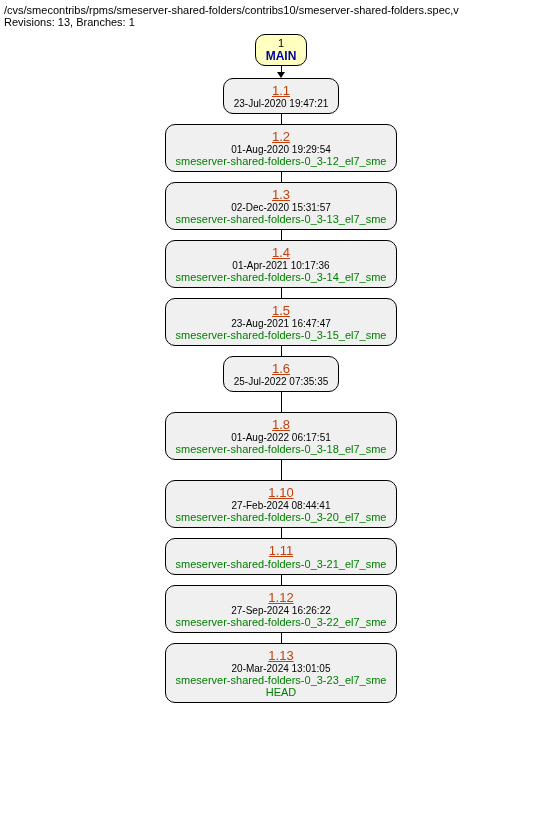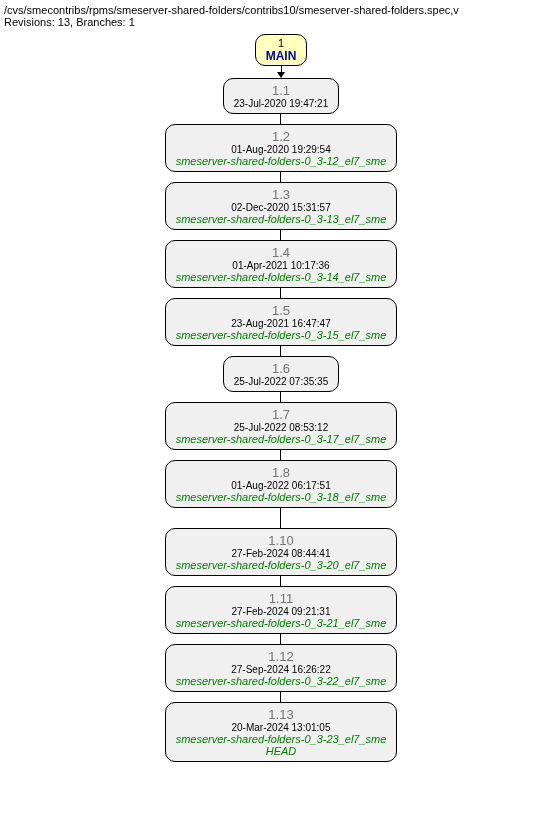--- a/index.html
+++ b/index.html
@@ -39,31 +39,31 @@
       display: block;
       color: #000;
       font-weight: normal;
       font-size: 11px;
     }
     .rev-node {
       background: #f0f0f0;
     }
     .rev-node .rev {
       font-size: 13px;
-      color: #737373;
+      color: #c2410c;
+      text-decoration: underline;
     }
     .rev-node .date {
       font-size: 10px;
       color: #000;
     }
     .rev-node .tag {
       font-size: 11px;
       color: #008000;
       display: block;
-      font-style: italic;
     }
     .connector {
       width: 1px;
       height: 10px;
       background: #000;
     }
     .arrow {
       display: flex;
       flex-direction: column;
       align-items: center;
@@ -124,42 +124,36 @@
         <div class="rev">1.5</div>
         <div class="date">23-Aug-2021 16:47:47</div>
         <span class="tag">smeserver-shared-folders-0_3-15_el7_sme</span>
       </div>
       <div class="connector"></div>
       <div class="node rev-node">
         <div class="rev">1.6</div>
         <div class="date">25-Jul-2022 07:35:35</div>
       </div>
       <div class="connector"></div>
-      <div class="node rev-node">
-        <div class="rev">1.7</div>
-        <div class="date">25-Jul-2022 08:53:12</div>
-        <span class="tag">smeserver-shared-folders-0_3-17_el7_sme</span>
-      </div>
       <div class="connector"></div>
       <div class="node rev-node">
         <div class="rev">1.8</div>
         <div class="date">01-Aug-2022 06:17:51</div>
         <span class="tag">smeserver-shared-folders-0_3-18_el7_sme</span>
       </div>
       <div class="connector"></div>
       <div class="connector"></div>
       <div class="node rev-node">
         <div class="rev">1.10</div>
         <div class="date">27-Feb-2024 08:44:41</div>
         <span class="tag">smeserver-shared-folders-0_3-20_el7_sme</span>
       </div>
       <div class="connector"></div>
       <div class="node rev-node">
         <div class="rev">1.11</div>
-        <div class="date">27-Feb-2024 09:21:31</div>
         <span class="tag">smeserver-shared-folders-0_3-21_el7_sme</span>
       </div>
       <div class="connector"></div>
       <div class="node rev-node">
         <div class="rev">1.12</div>
         <div class="date">27-Sep-2024 16:26:22</div>
         <span class="tag">smeserver-shared-folders-0_3-22_el7_sme</span>
       </div>
       <div class="connector"></div>
       <div class="node rev-node">

